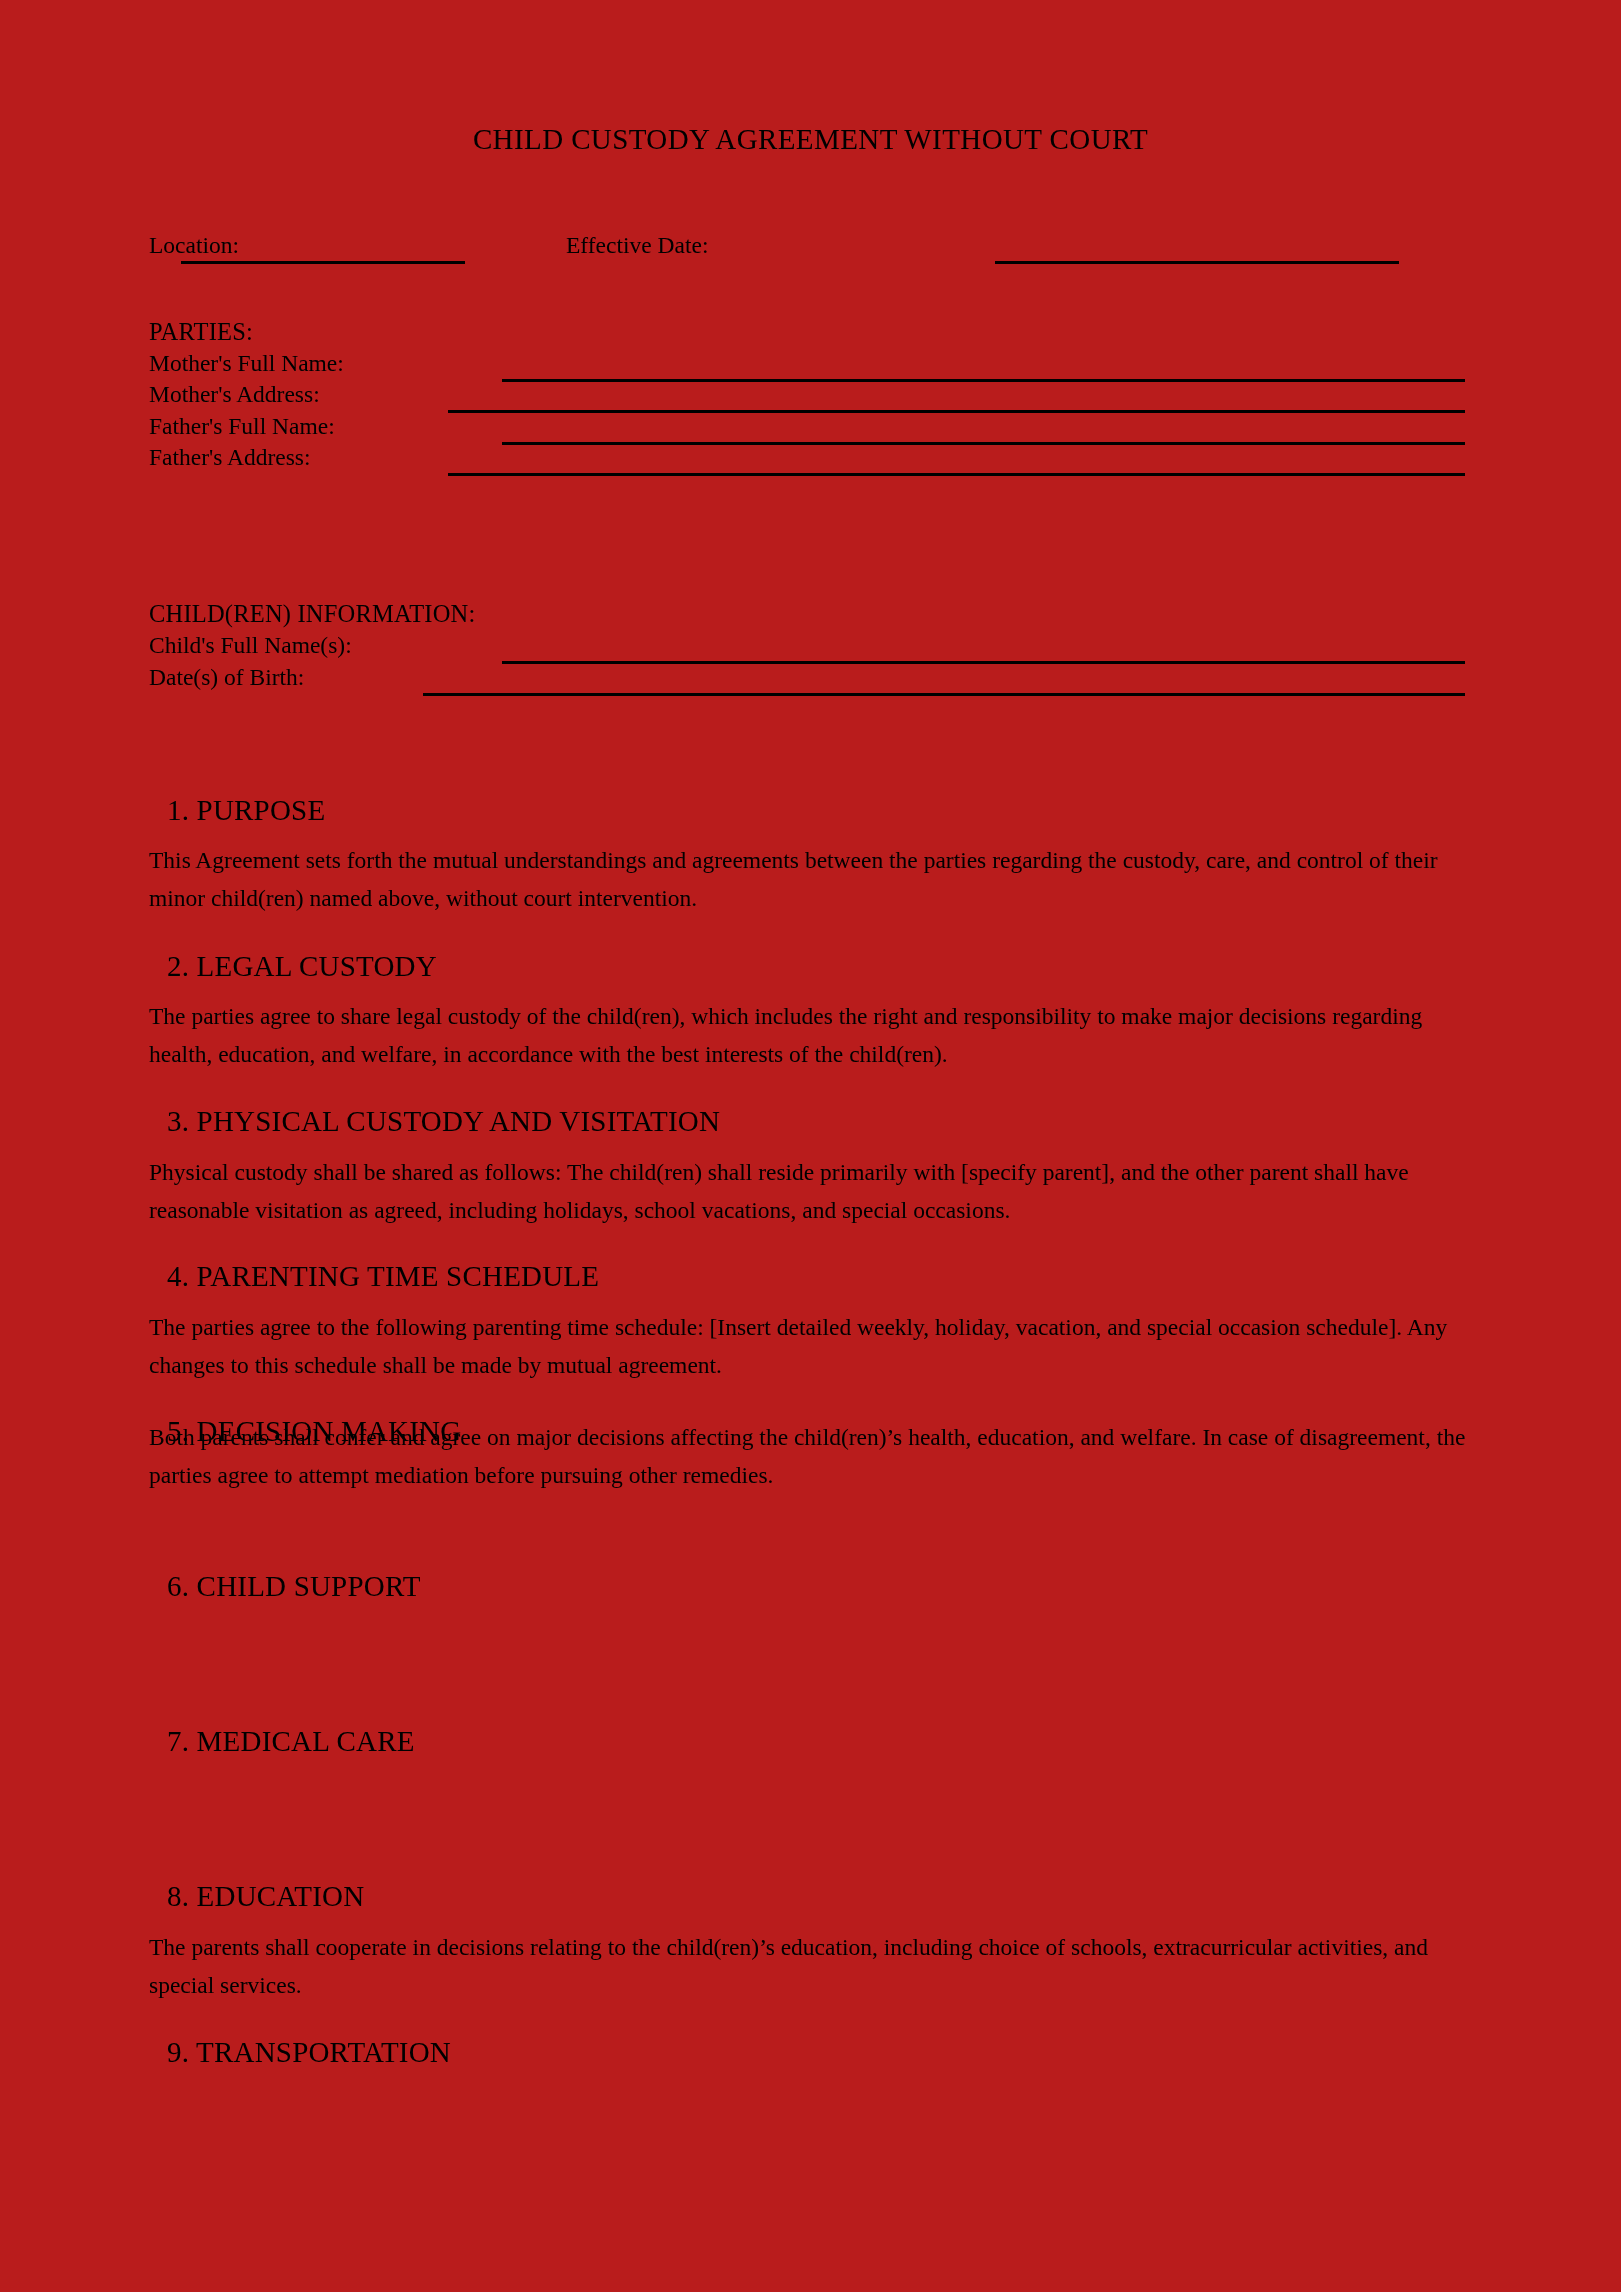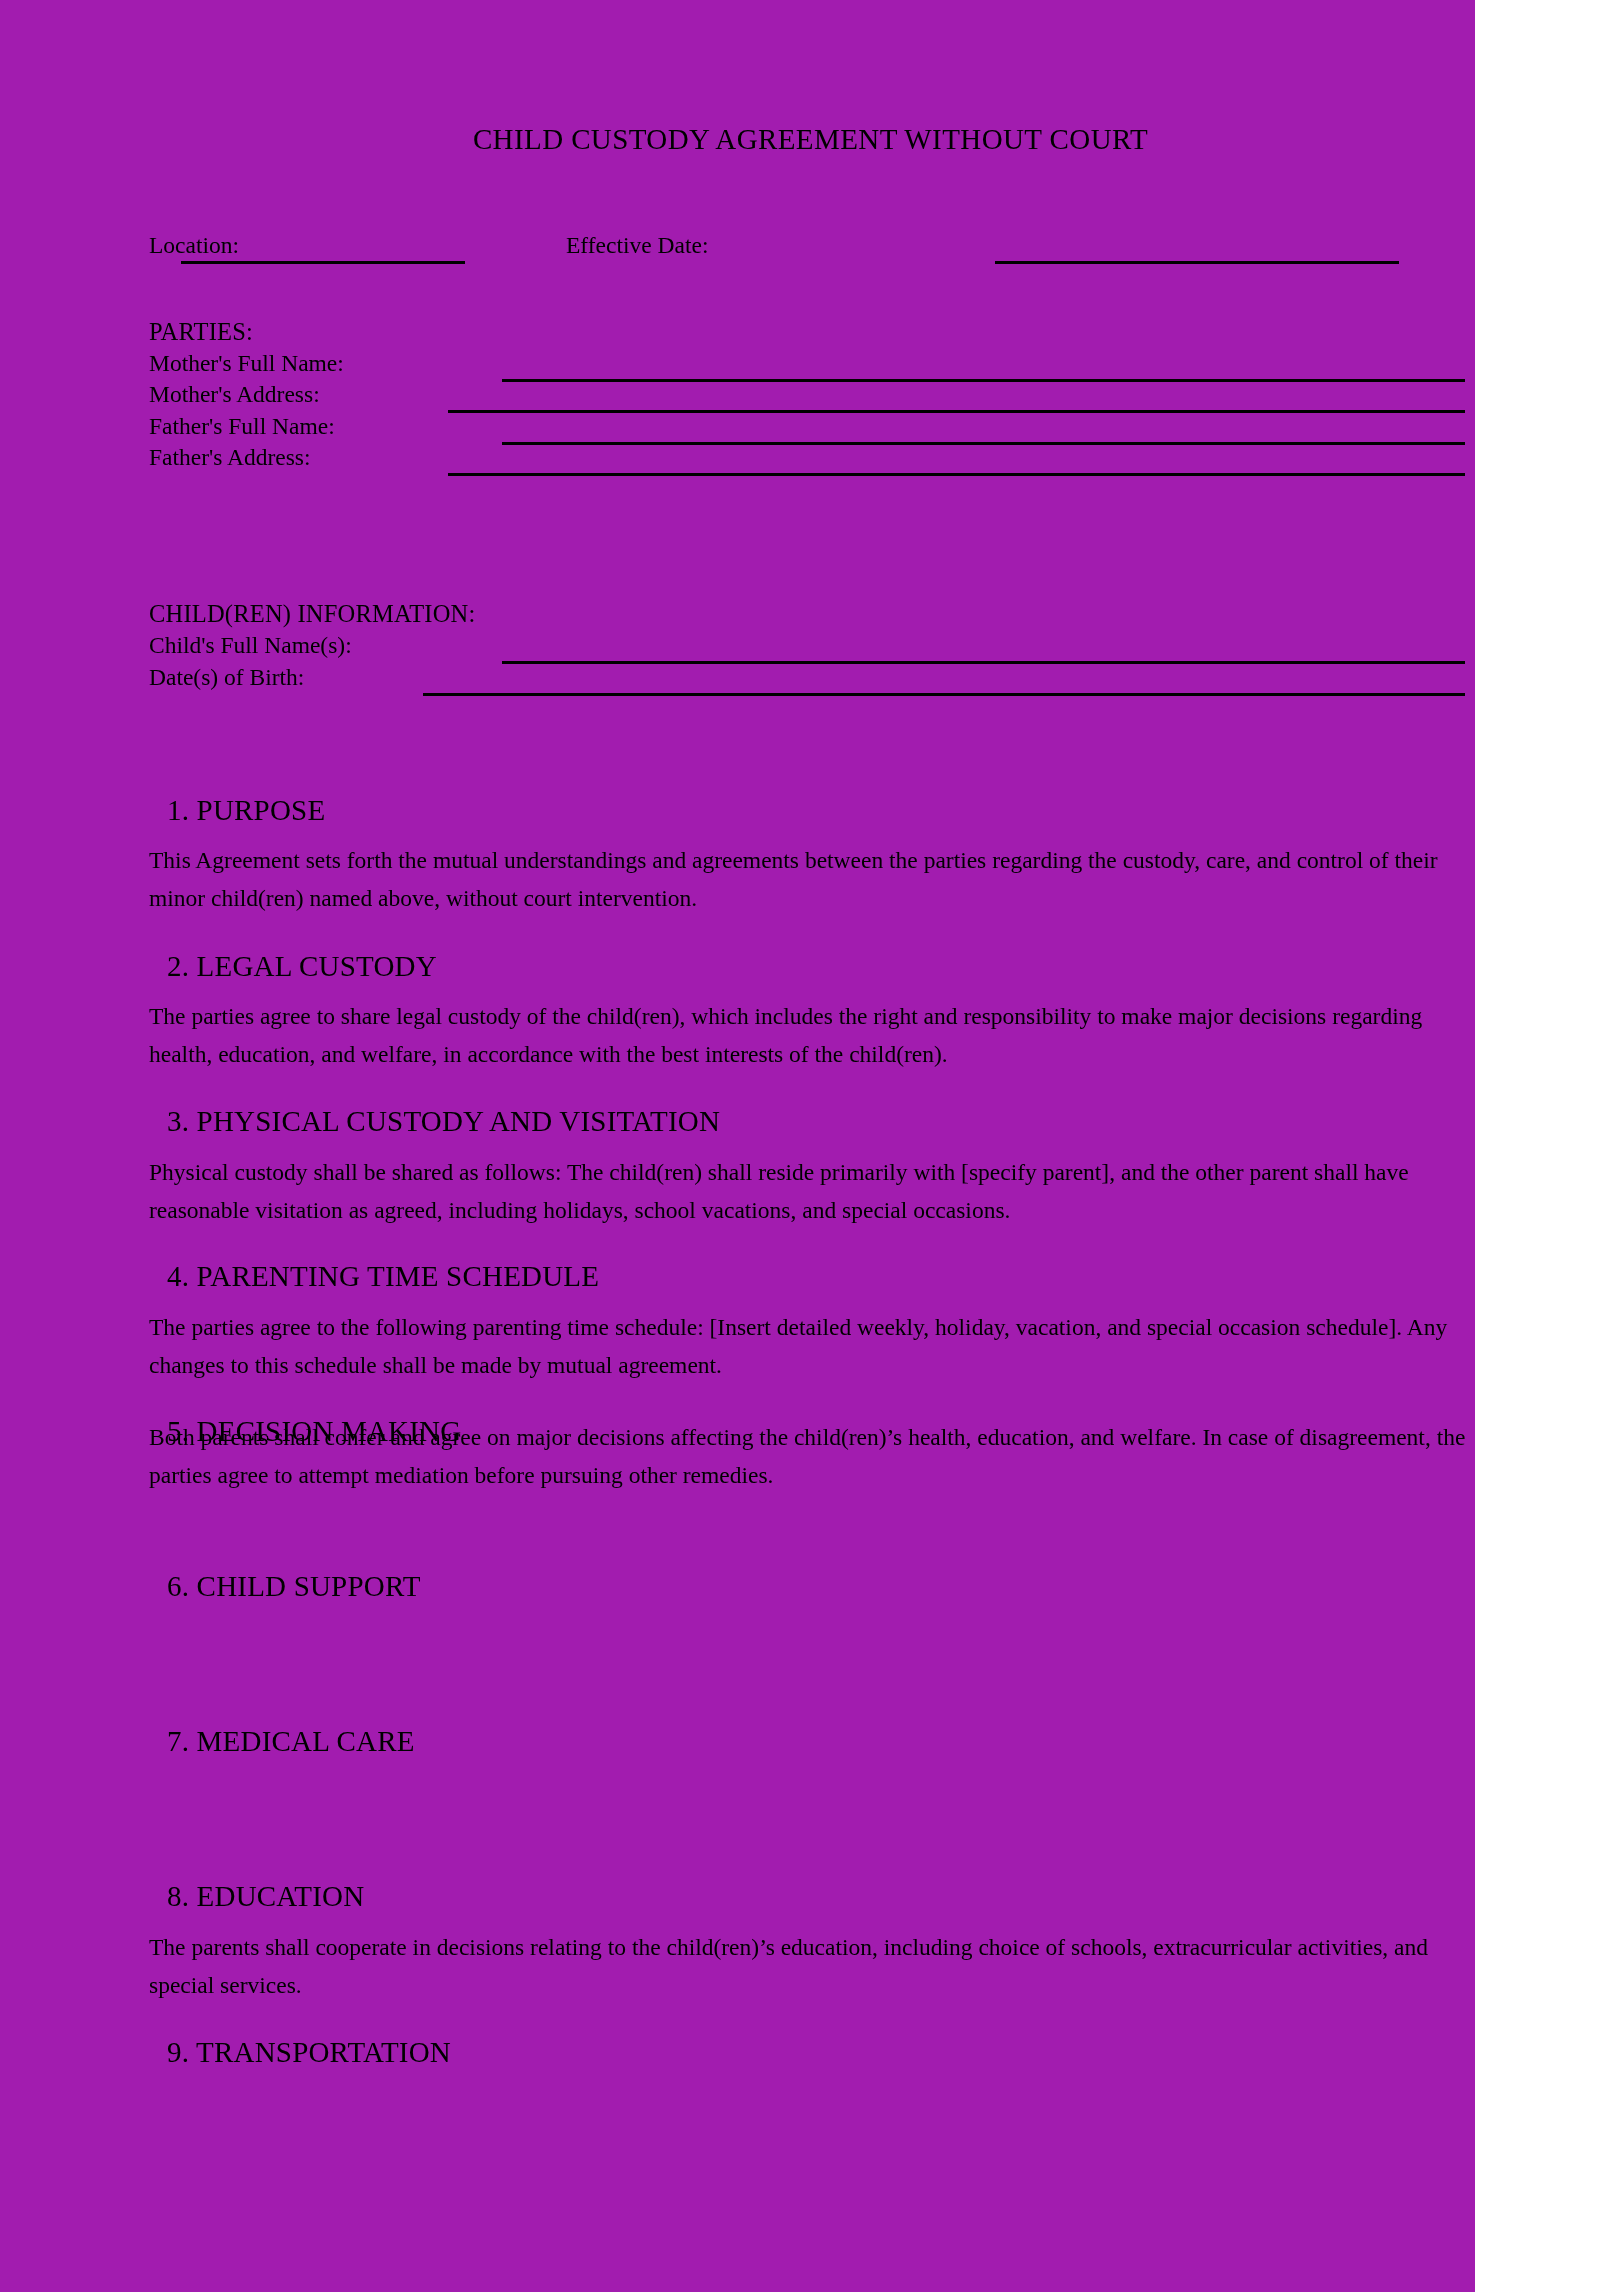--- a/index.html
+++ b/index.html
@@ -6,23 +6,23 @@
     margin: 0;
     padding: 0;
     background: #ffffff;
   }
   body {
     font-family: "Liberation Serif", "DejaVu Serif", serif;
     color: #000000;
   }
   .page {
     position: relative;
-    width: 1475px;
+    width: 1621px;
     height: 2293px;
-    background: #a21caf;
+    background: #b91c1c;
     box-sizing: border-box;
     padding: 0;
     overflow: hidden;
   }
   .doc-title {
     position: absolute;
     top: 123px;
     left: 0;
     width: 1621px;
     text-align: center;

